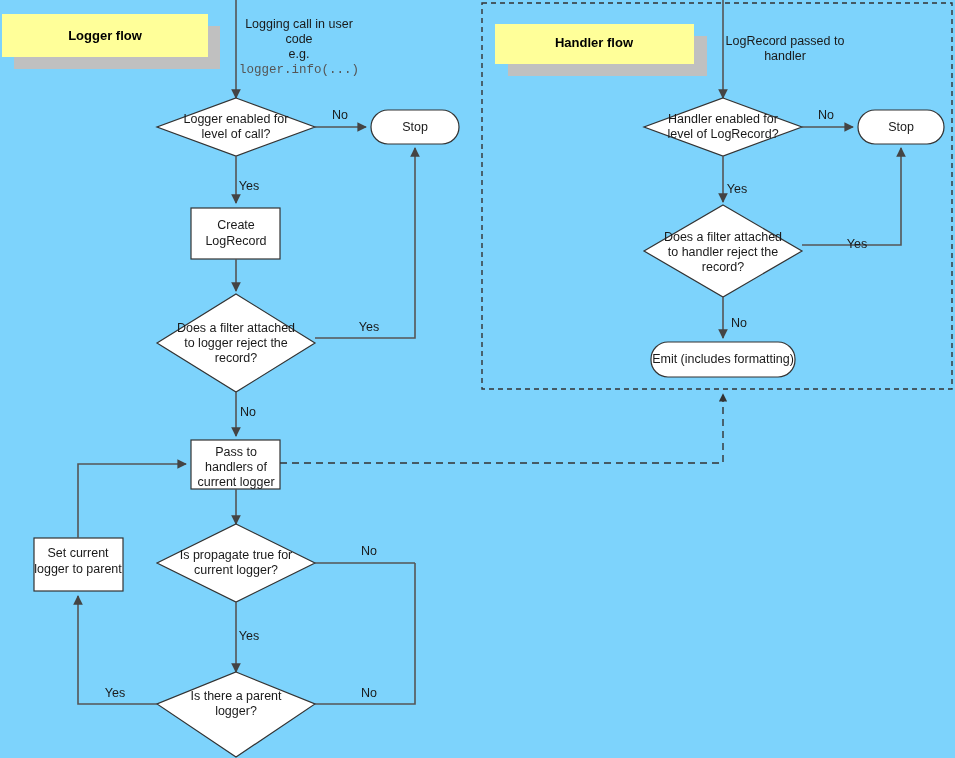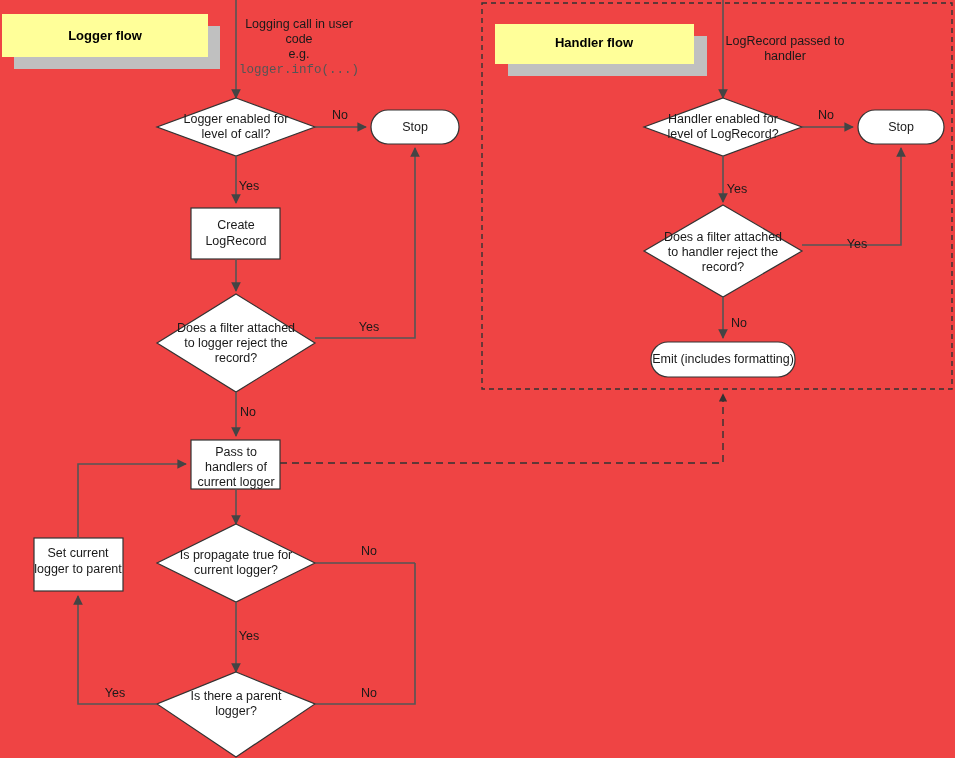--- a/index.html
+++ b/index.html
@@ -7,21 +7,21 @@
     padding: 0;
     background: #ffffff;
   }
   body {
     font-family: "Liberation Sans", sans-serif;
   }
   #diagram-root {
     position: relative;
     width: 955px;
     height: 758px;
-    background: #ef4444;
+    background: #7dd3fc;
     overflow: hidden;
   }
   svg#flow {
     position: absolute;
     left: 0;
     top: 0;
     width: 955px;
     height: 758px;
     display: block;
   }

